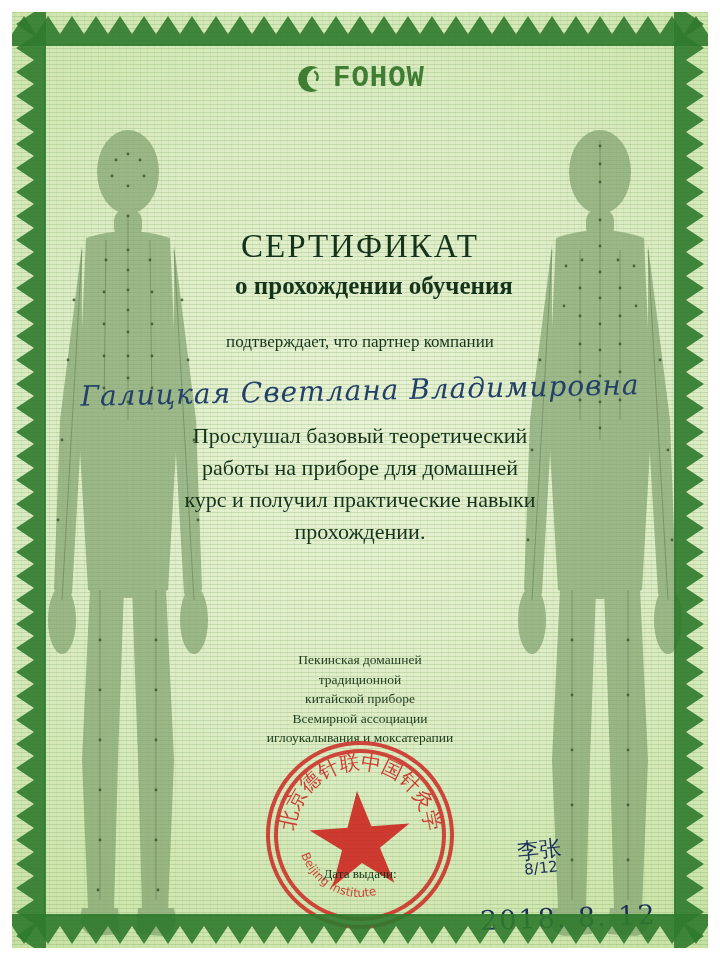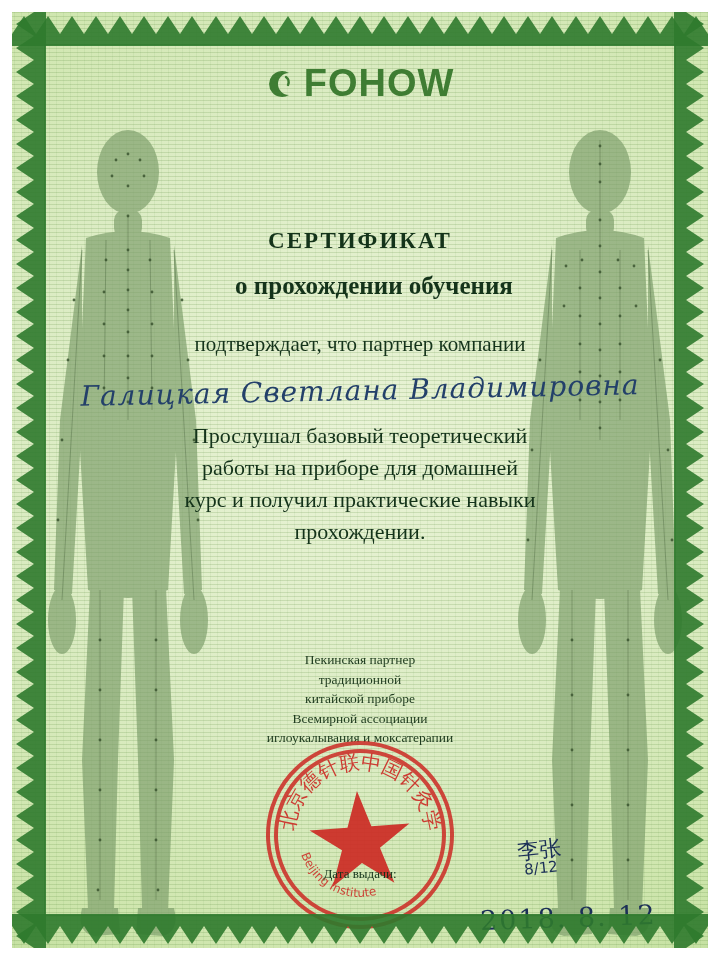--- a/index.html
+++ b/index.html
@@ -104,51 +104,51 @@
     display: flex;
     align-items: center;
     justify-content: center;
     gap: 8px;
   }
   .logo-mark {
     width: 30px; height: 30px;
     position: relative;
   }
   .logo-text {
-    font-family: Liberation Sans, sans-serif;
+    font-family: Liberation Mono, monospace;
     font-weight: bold;
-    font-size: 38px;
+    font-size: 29px;
     letter-spacing: 1px;
     color: #3f7d33;
   }
 
   .title {
     position: absolute;
     top: 228px;
     left: 0; right: 0;
-    font-weight: bold;
-    font-size: 23px;
+    font-weight: normal;
+    font-size: 33px;
     letter-spacing: 2px;
     color: #14331a;
   }
   .subtitle {
     position: absolute;
     top: 272px;
     left: 0; right: 0;
     font-weight: bold;
     font-size: 25px;
     color: #14331a;
     margin-left: 28px;
   }
 
   .confirm {
     position: absolute;
     top: 332px;
     left: 0; right: 0;
-    font-size: 21px;
+    font-size: 17px;
     color: #14331a;
   }
 
   .name {
     position: absolute;
     top: 374px;
     left: 0; right: 0;
     font-family: "DejaVu Serif", serif;
     font-style: italic;
     font-size: 28px;
@@ -395,21 +395,21 @@
     <div class="name">Галицкая Светлана Владимировна</div>
 
     <div class="body-text">
       <div>Прослушал базовый теоретический</div>
       <div>работы на приборе для домашней</div>
       <div>курс и получил практические навыки</div>
       <div>прохождении.</div>
     </div>
 
     <div class="academy">
-      <div>Пекинская партнер</div>
+      <div>Пекинская домашней</div>
       <div>традиционной</div>
       <div>китайской приборе</div>
       <div>Всемирной ассоциации</div>
       <div>иглоукалывания и моксатерапии</div>
     </div>
 
     <div class="stamp">
       <svg viewBox="0 0 200 200">
         <g fill="none" stroke="#cc2a24" stroke-width="4" opacity="0.85">
           <circle cx="100" cy="100" r="92"></circle>

